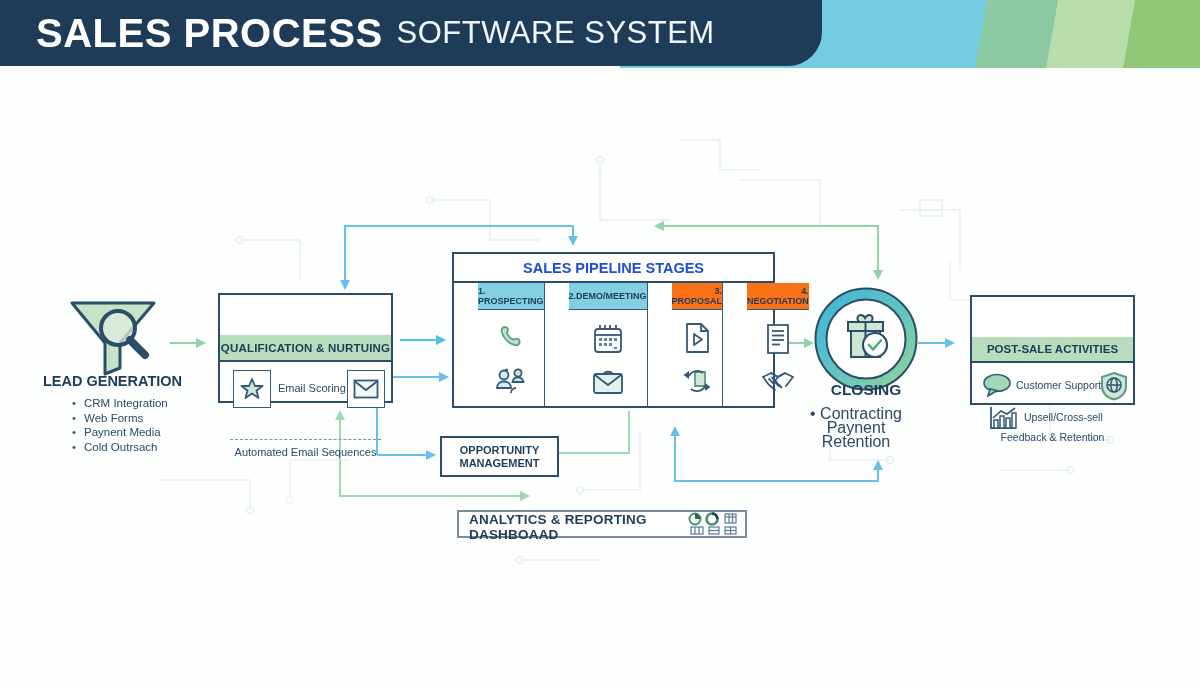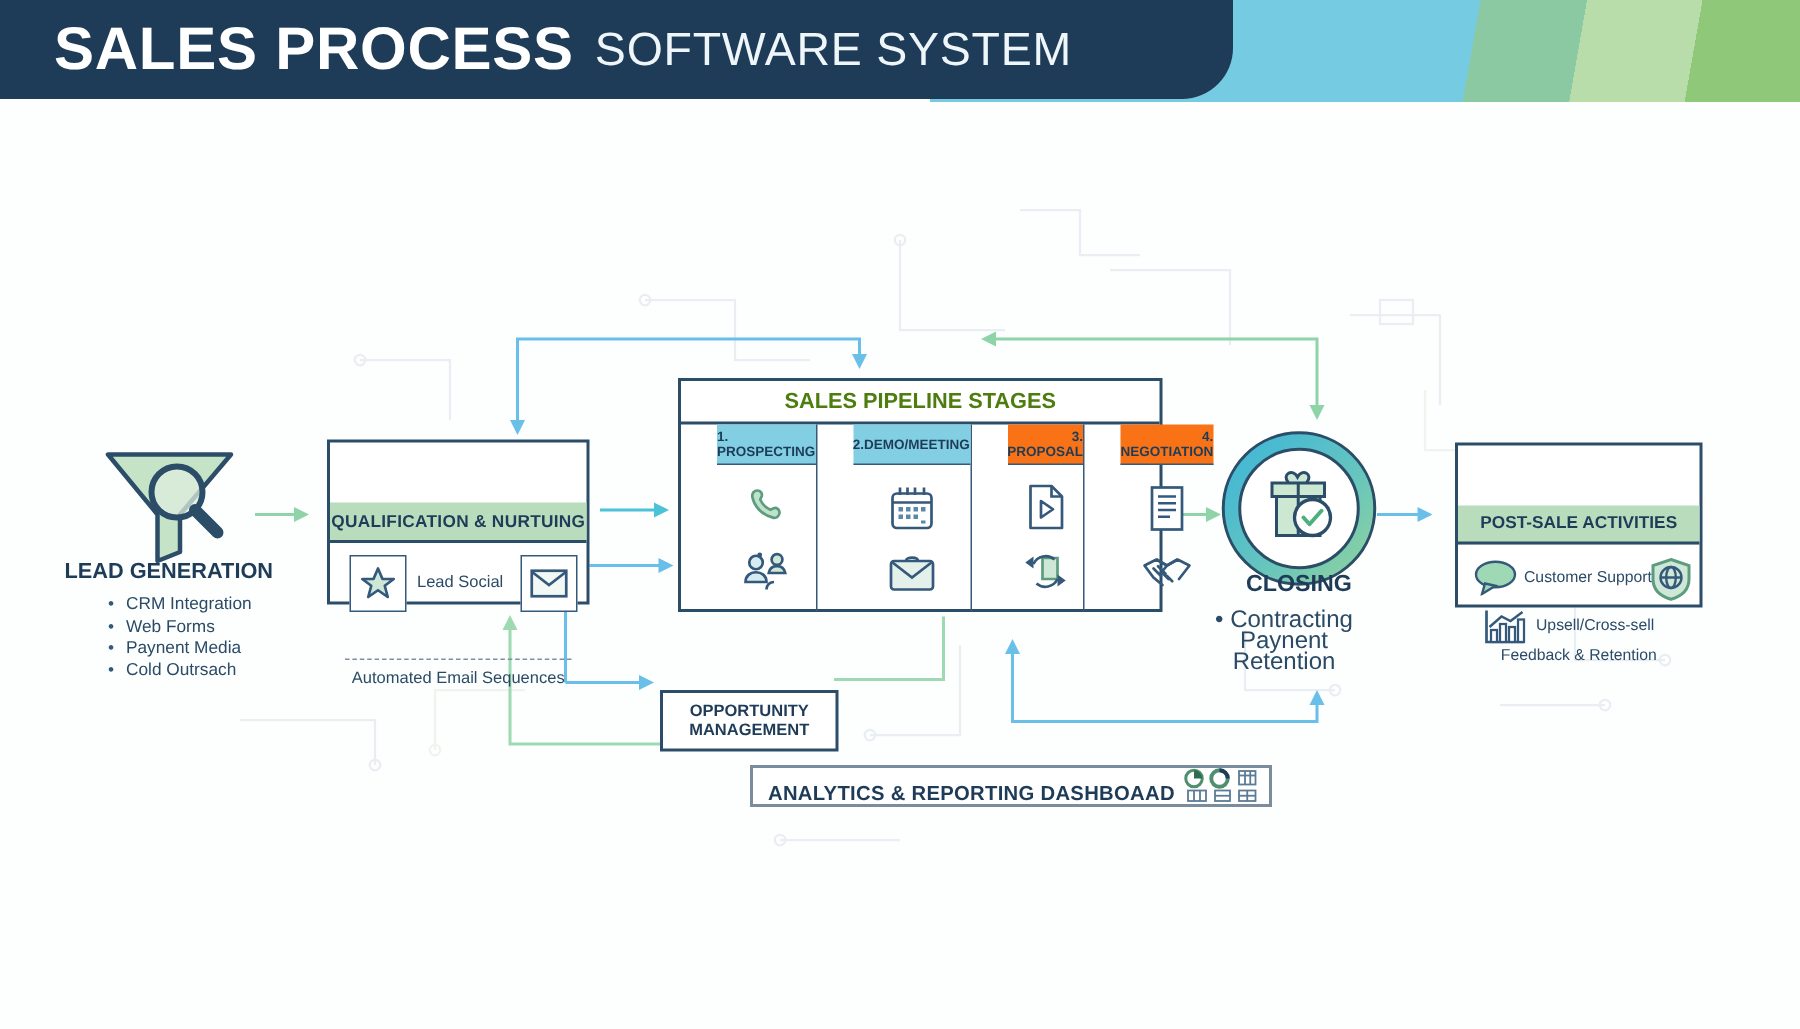--- a/index.html
+++ b/index.html
@@ -26,42 +26,42 @@
   #qbox{left:218px;top:293px;width:175px;height:110px;}
   #qbox .panel-hdr{height:25px;font-size:11.5px;letter-spacing:.2px;}
   .mini-box{position:absolute;width:36px;height:36px;border:1.6px solid #35597a;background:#fff;
     display:flex;align-items:center;justify-content:center;}
   #q-dash{position:absolute;left:10px;right:10px;top:77px;border-top:1.6px dashed #7d8fa0;}
   #q-foot{position:absolute;left:0;right:0;top:84px;text-align:center;font-size:11px;color:#2a4a66;}
   #q-ls{position:absolute;left:58px;top:20px;font-size:11px;color:#2a4a66;}
   
   #ptable{left:452px;top:252px;width:323px;height:156px;}
   #pt-title{height:27px;display:flex;align-items:center;justify-content:center;
-    font-size:14.5px;font-weight:bold;color:#4d7c0f;border-bottom:2px solid #2b4d68;}
+    font-size:14.5px;font-weight:bold;color:#1d4ed8;border-bottom:2px solid #2b4d68;}
   #pt-cols{display:flex;height:125px;}
   .pcol{flex:1;border-right:1.6px solid #35597a;display:flex;flex-direction:column;box-sizing:border-box;margin-left:24px;}
   .pcol:last-child{border-right:none;}
   .pcol .chd{height:26px;display:flex;align-items:center;justify-content:center;
     font-size:9px;font-weight:bold;color:#1e3c58;border-bottom:1.6px solid #35597a;}
   .chd.blue{background:#82cfe3;} .chd.green{background:#f97316;text-align:right;}
   .pcol .cicons{flex:1;display:flex;flex-direction:column;align-items:center;justify-content:space-around;padding:6px 0;}
   
-  #obox{left:440px;top:460px;width:115px;height:37px;border:2px solid #2b4d68;background:#fff;
+  #obox{left:440px;top:436px;width:115px;height:37px;border:2px solid #2b4d68;background:#fff;
     display:flex;flex-direction:column;align-items:center;justify-content:center;
     font-size:11px;font-weight:bold;color:#1e3c58;line-height:13px;}
   
   #cl-title{left:806px;top:381px;width:120px;text-align:center;font-size:15.5px;font-weight:bold;color:#1e3c58;}
   #cl-list{left:786px;top:407px;width:140px;text-align:center;font-size:16px;color:#2a4a66;line-height:14px;}
   
   #psbox{left:970px;top:295px;width:165px;height:110px;}
   #psbox .panel-hdr{height:24px;font-size:11.5px;}
   .ps-row{position:absolute;font-size:10.5px;color:#2a4a66;}
   
-  #abar{left:500px;top:510px;width:348px;height:28px;border:2px solid #7b8c9c;background:#fff;
-    display:flex;align-items:flex-end;padding:0 6px 0 10px;box-sizing:border-box;}
+  #abar{left:457px;top:510px;width:290px;height:28px;border:2px solid #7b8c9c;background:#fff;
+    display:flex;align-items:flex-start;padding:0 6px 0 10px;box-sizing:border-box;}
   #abar .atxt{font-size:13.5px;font-weight:bold;color:#1e3c58;letter-spacing:.2px;flex:1;}
   svg{display:block;}
 </style>
 </head>
 <body>
 
 <div id="stage">
 
   <svg class="abs" width="1200" height="686" style="left:0;top:0">
     <g stroke="#e9eef3" stroke-width="1.5" fill="none">
@@ -168,21 +168,21 @@
   </div>
 
   <div class="abs panel" id="qbox">
     <div class="panel-hdr">QUALIFICATION &amp; NURTUING</div>
     <div style="position:relative;height:83px;">
       <div class="mini-box" style="left:13px;top:8px;">
         <svg width="26" height="26">
           <polygon points="13,3 16,10 23.5,10 17.5,14.5 19.5,22 13,17.5 6.5,22 8.5,14.5 2.5,10 10,10" fill="#cfe7d6" stroke="#35597a" stroke-width="1.8" stroke-linejoin="round"></polygon>
         </svg>
       </div>
-      <div id="q-ls">Lead Social</div>
+      <div id="q-ls">Email Scoring</div>
       <div class="mini-box" style="left:127px;top:8px;">
         <svg width="26" height="20">
           <rect x="1.5" y="1.5" width="23" height="17" fill="#f2f8f4" stroke="#35597a" stroke-width="1.8"></rect>
           <polyline points="2,2.5 13,11 24,2.5" fill="none" stroke="#35597a" stroke-width="1.8"></polyline>
         </svg>
       </div>
       <div id="q-dash"></div>
       <div id="q-foot">Automated Email Sequences</div>
     </div>
   </div>

